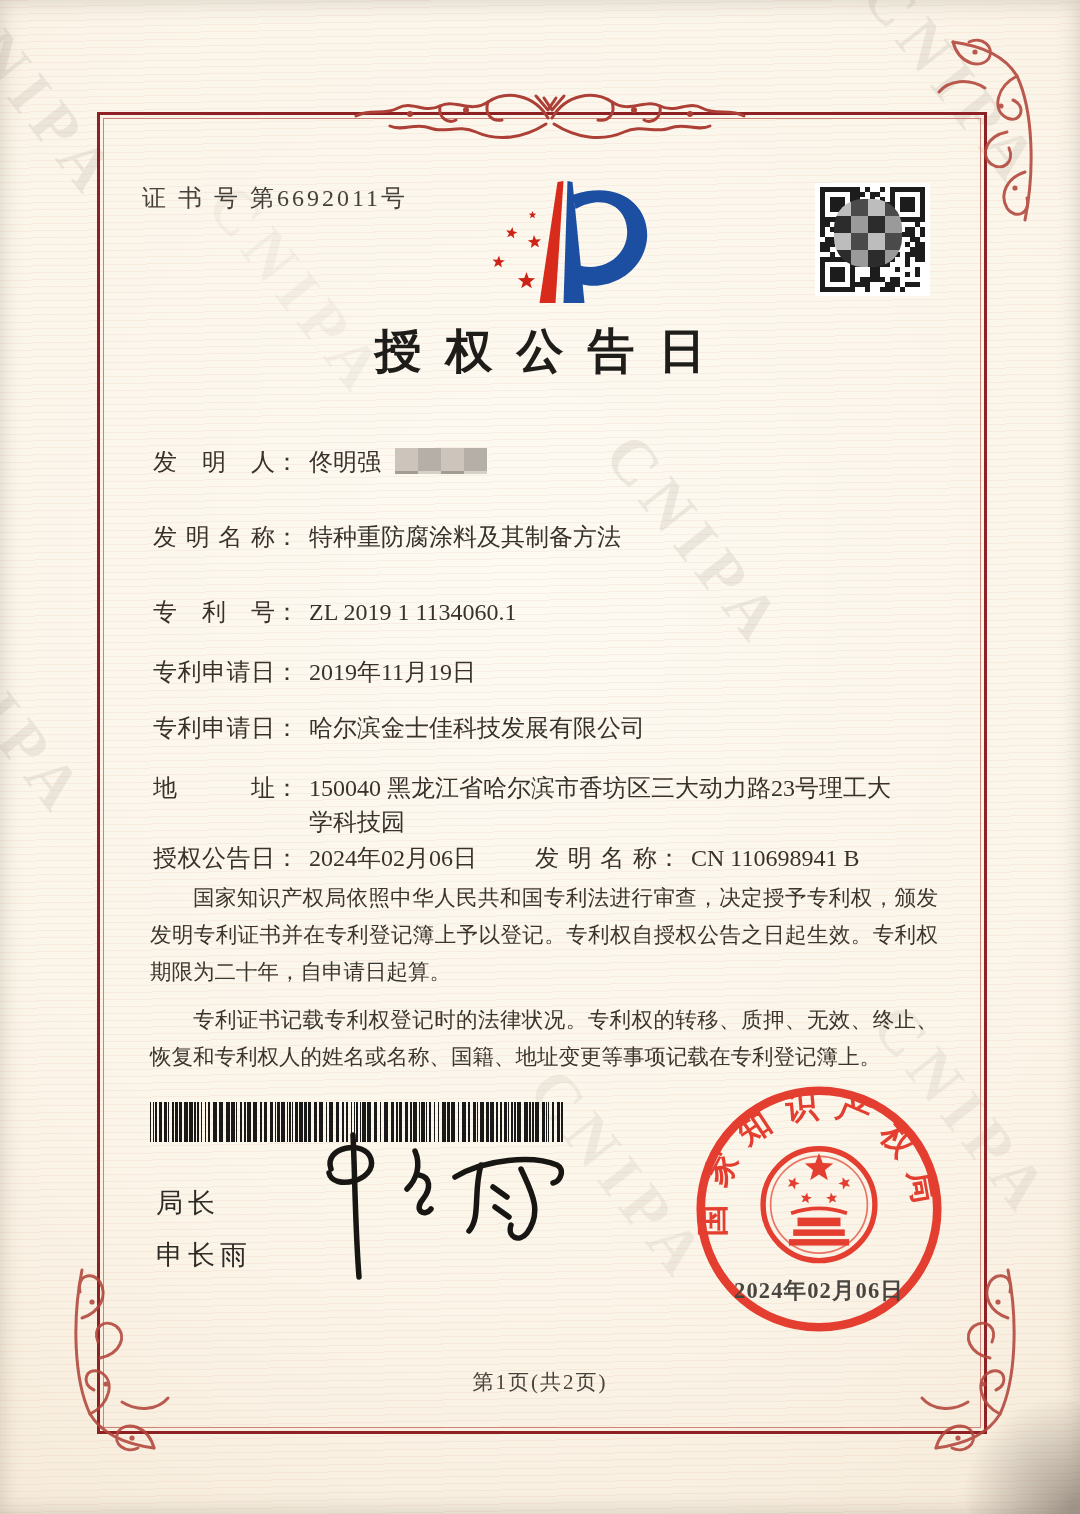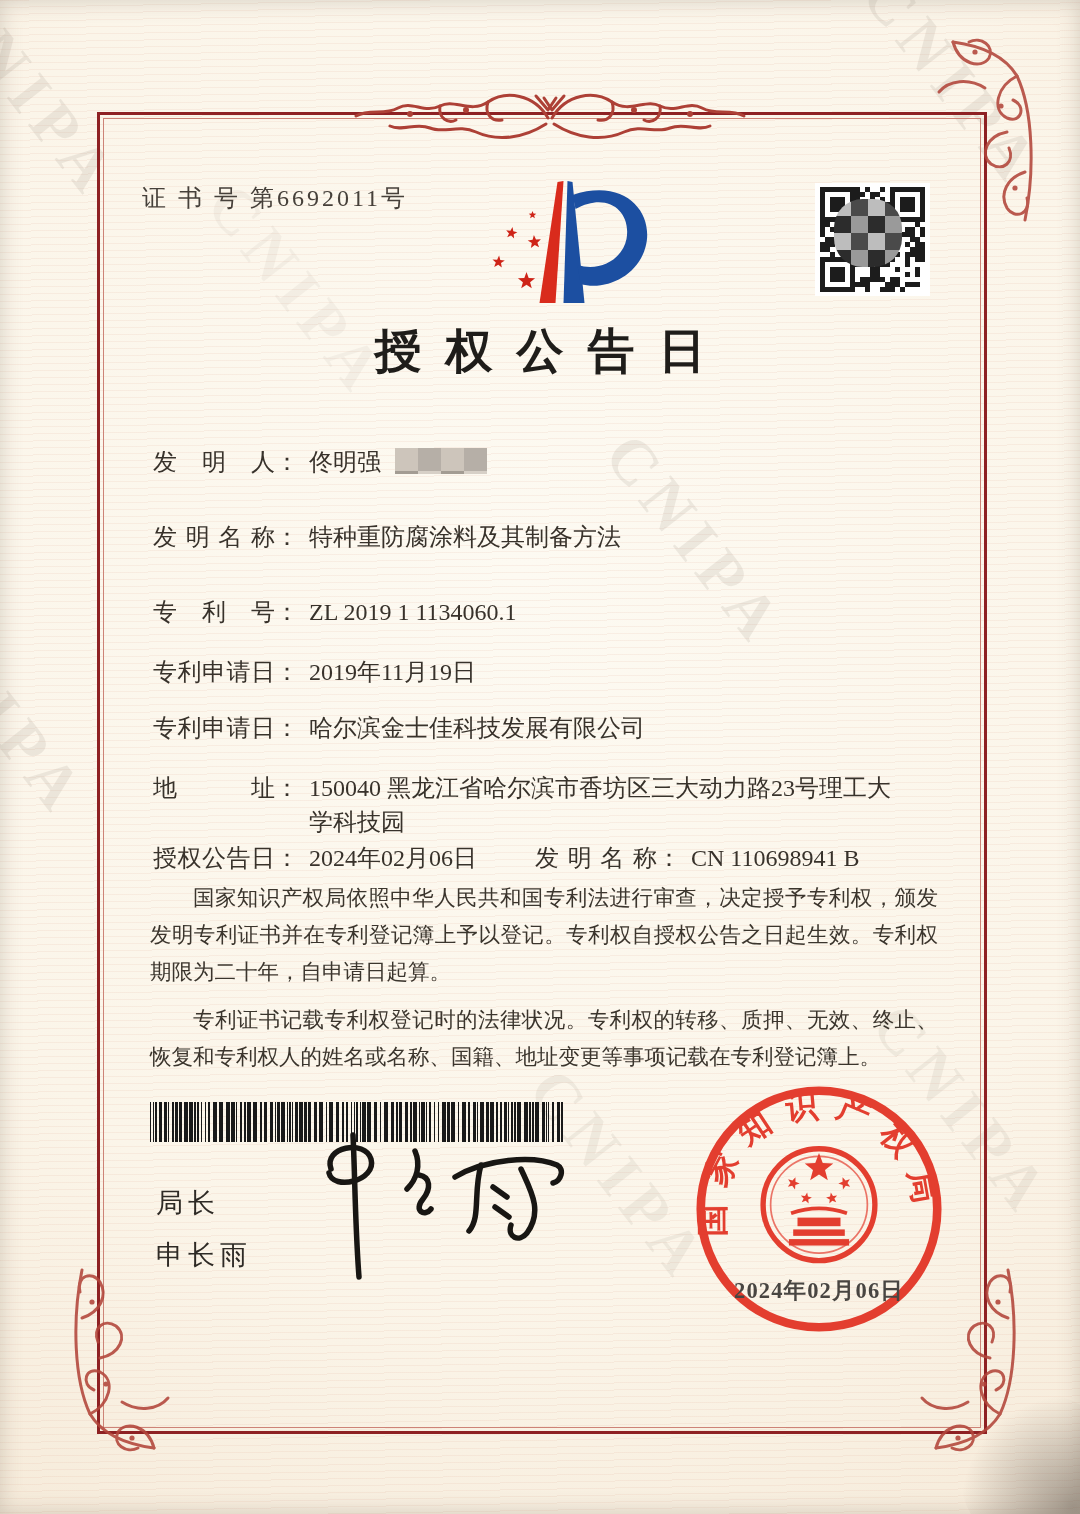--- a/index.html
+++ b/index.html
@@ -458,15 +458,16 @@
       <polygon fill="#e23526" points="109.0,104.6 109.7,108.4 113.4,109.2 110.0,111.1 110.4,114.9 107.6,112.3 104.0,113.8 105.7,110.3 103.1,107.4 107.0,107.9"></polygon>
       <polygon fill="#e23526" points="131.0,104.6 133.0,107.9 136.9,107.4 134.3,110.3 136.0,113.8 132.4,112.3 129.6,114.9 130.0,111.1 126.6,109.2 130.3,108.4"></polygon>
       <path d="M94,124 Q120,115 146,124" fill="none" stroke="#e23526" stroke-width="3.5"></path>
       <rect x="100" y="128" width="40" height="8" fill="#e23526"></rect>
       <rect x="96" y="139" width="48" height="6" fill="#e23526"></rect>
       <rect x="92" y="148" width="56" height="6" fill="#e23526"></rect>
     </g>
     <text x="120" y="203" text-anchor="middle" font-size="21" font-weight="600" fill="#3f3c39" letter-spacing="1" font-family="Liberation Serif, DejaVu Serif, serif">2024年02月06日</text>
   </svg>
 
+  <div class="page-indicator">第1页(共2页)</div>
 
   <div class="corner-shade"></div>
 </div>
 
 </body></html>

